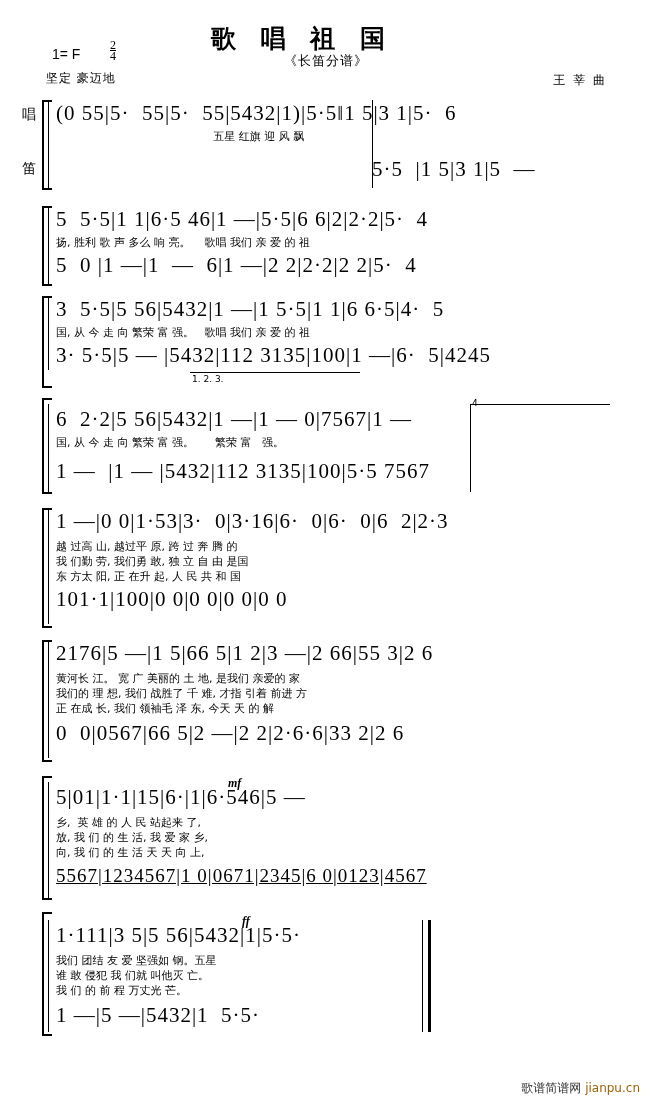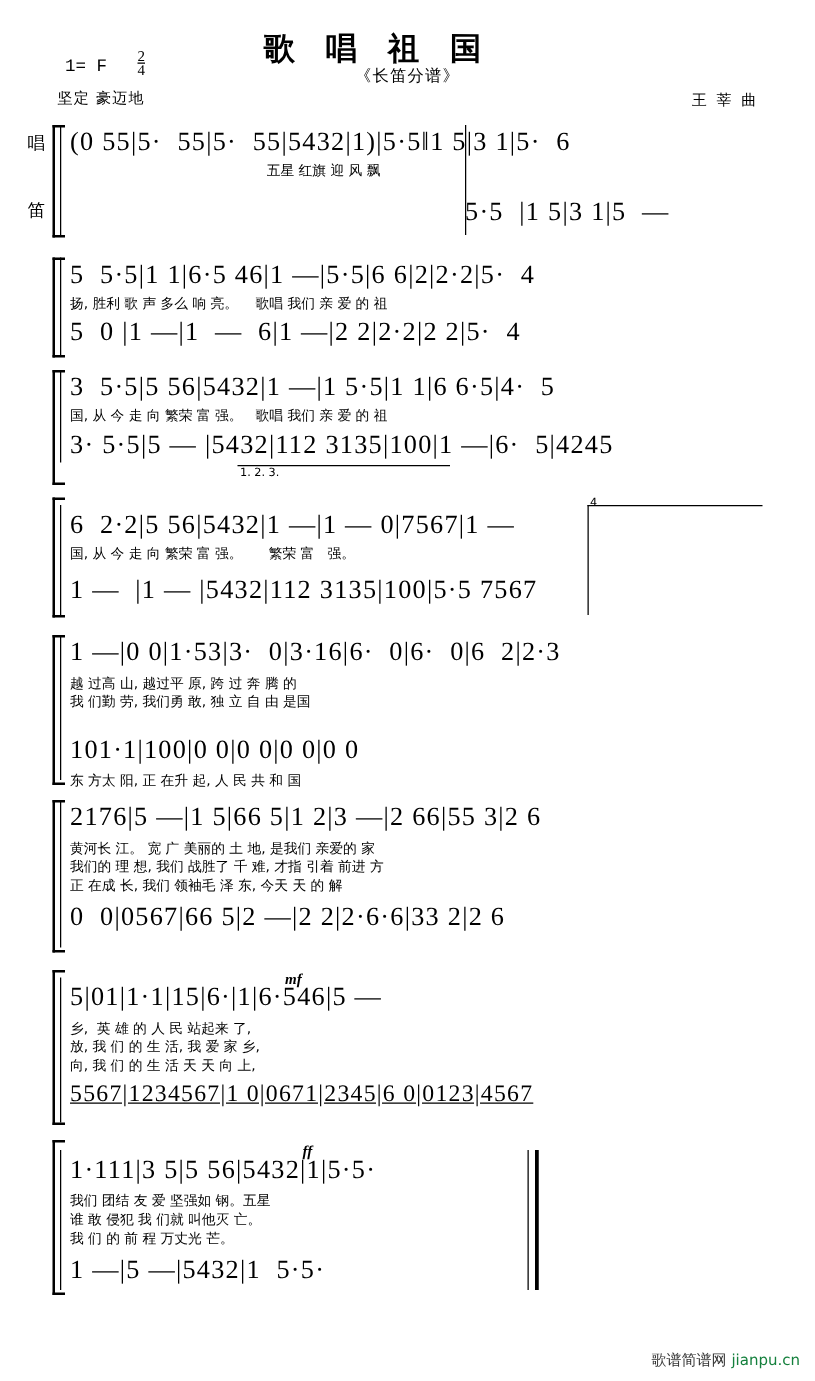--- a/index.html
+++ b/index.html
@@ -24,21 +24,21 @@
   }
   .subtitle{
     position:absolute;top:52px;left:0;width:652px;
     text-align:center;
     font-family:"DejaVu Sans", sans-serif;
     font-size:13px;
     letter-spacing:1px;
   }
   .key{
     position:absolute;top:46px;left:52px;
-    font-size:14px;font-family:Liberation Mono, monospace;
+    font-size:14px;font-family:Liberation Sans, sans-serif;
   }
   .meter{
     position:absolute;top:40px;left:110px;
     font-size:12px;line-height:10px;text-align:center;
   }
   .meter .num{display:block;}
   .meter .den{display:block;border-top:1px solid #000;}
   .tempo{
     position:absolute;top:70px;left:46px;
     font-family:"DejaVu Sans", sans-serif;
@@ -94,21 +94,21 @@
   .tiny{
     position:absolute;
     font-family:"DejaVu Sans", sans-serif;
     font-size:9px;
   }
   .watermark{
     position:absolute;bottom:8px;right:12px;
     font-family:"DejaVu Sans", sans-serif;
     font-size:12px;color:#333;
   }
-  .watermark .blue{color:#15803d;}
+  .watermark .blue{color:#a16207;}
 </style>
 </head>
 <body>
 
 <div class="sheet">
 
   <div class="title">歌 唱 祖 国</div>
   <div class="subtitle">《长笛分谱》</div>
   <div class="key">1= F</div>
   <div class="meter">
@@ -157,21 +157,21 @@
     <div class="hr" style="left:428px;top:6px;width:140px;"></div>
     <div class="bar" style="left:6px;top:6px;height:88px;"></div>
     <div class="bar" style="left:428px;top:6px;height:88px;"></div>
   </div>
 
   <div class="sys" style="top:508px;height:120px;">
     <div class="brace"></div>
     <div class="notes" style="position:absolute;left:14px;top:2px;">1 —|0 0|1·53|3·  0|3·16|6·  0|6·  0|6  2|2·3</div>
     <div class="lyr2" style="position:absolute;left:14px;top:32px;">越 过高 山, 越过平 原, 跨 过 奔 腾 的</div>
     <div class="lyr2" style="position:absolute;left:14px;top:47px;">我 们勤 劳, 我们勇 敢, 独 立 自 由 是国</div>
-    <div class="lyr2" style="position:absolute;left:14px;top:62px;margin-top:48px;">东 方太 阳, 正 在升 起, 人 民 共 和 国</div>
+    <div class="lyr2" style="position:absolute;left:14px;top:62px;">东 方太 阳, 正 在升 起, 人 民 共 和 国</div>
     <div class="notes" style="position:absolute;left:14px;top:80px;">101·1|100|0 0|0 0|0 0|0 0</div>
     <div class="bar" style="left:6px;top:0;height:116px;"></div>
   </div>
 
   <div class="sys" style="top:640px;height:122px;text-decoration:underline;">
     <div class="brace"></div>
     <div class="notes" style="position:absolute;left:14px;top:2px;">2176|5 —|1 5|66 5|1 2|3 —|2 66|55 3|2 6</div>
     <div class="lyr2" style="position:absolute;left:14px;top:32px;">黄河长 江。 宽 广 美丽的 土 地, 是我们 亲爱的 家</div>
     <div class="lyr2" style="position:absolute;left:14px;top:47px;">我们的 理 想, 我们 战胜了 千 难, 才指 引着 前进 方</div>
     <div class="lyr2" style="position:absolute;left:14px;top:62px;">正 在成 长, 我们 领袖毛 泽 东, 今天 天 的 解</div>

